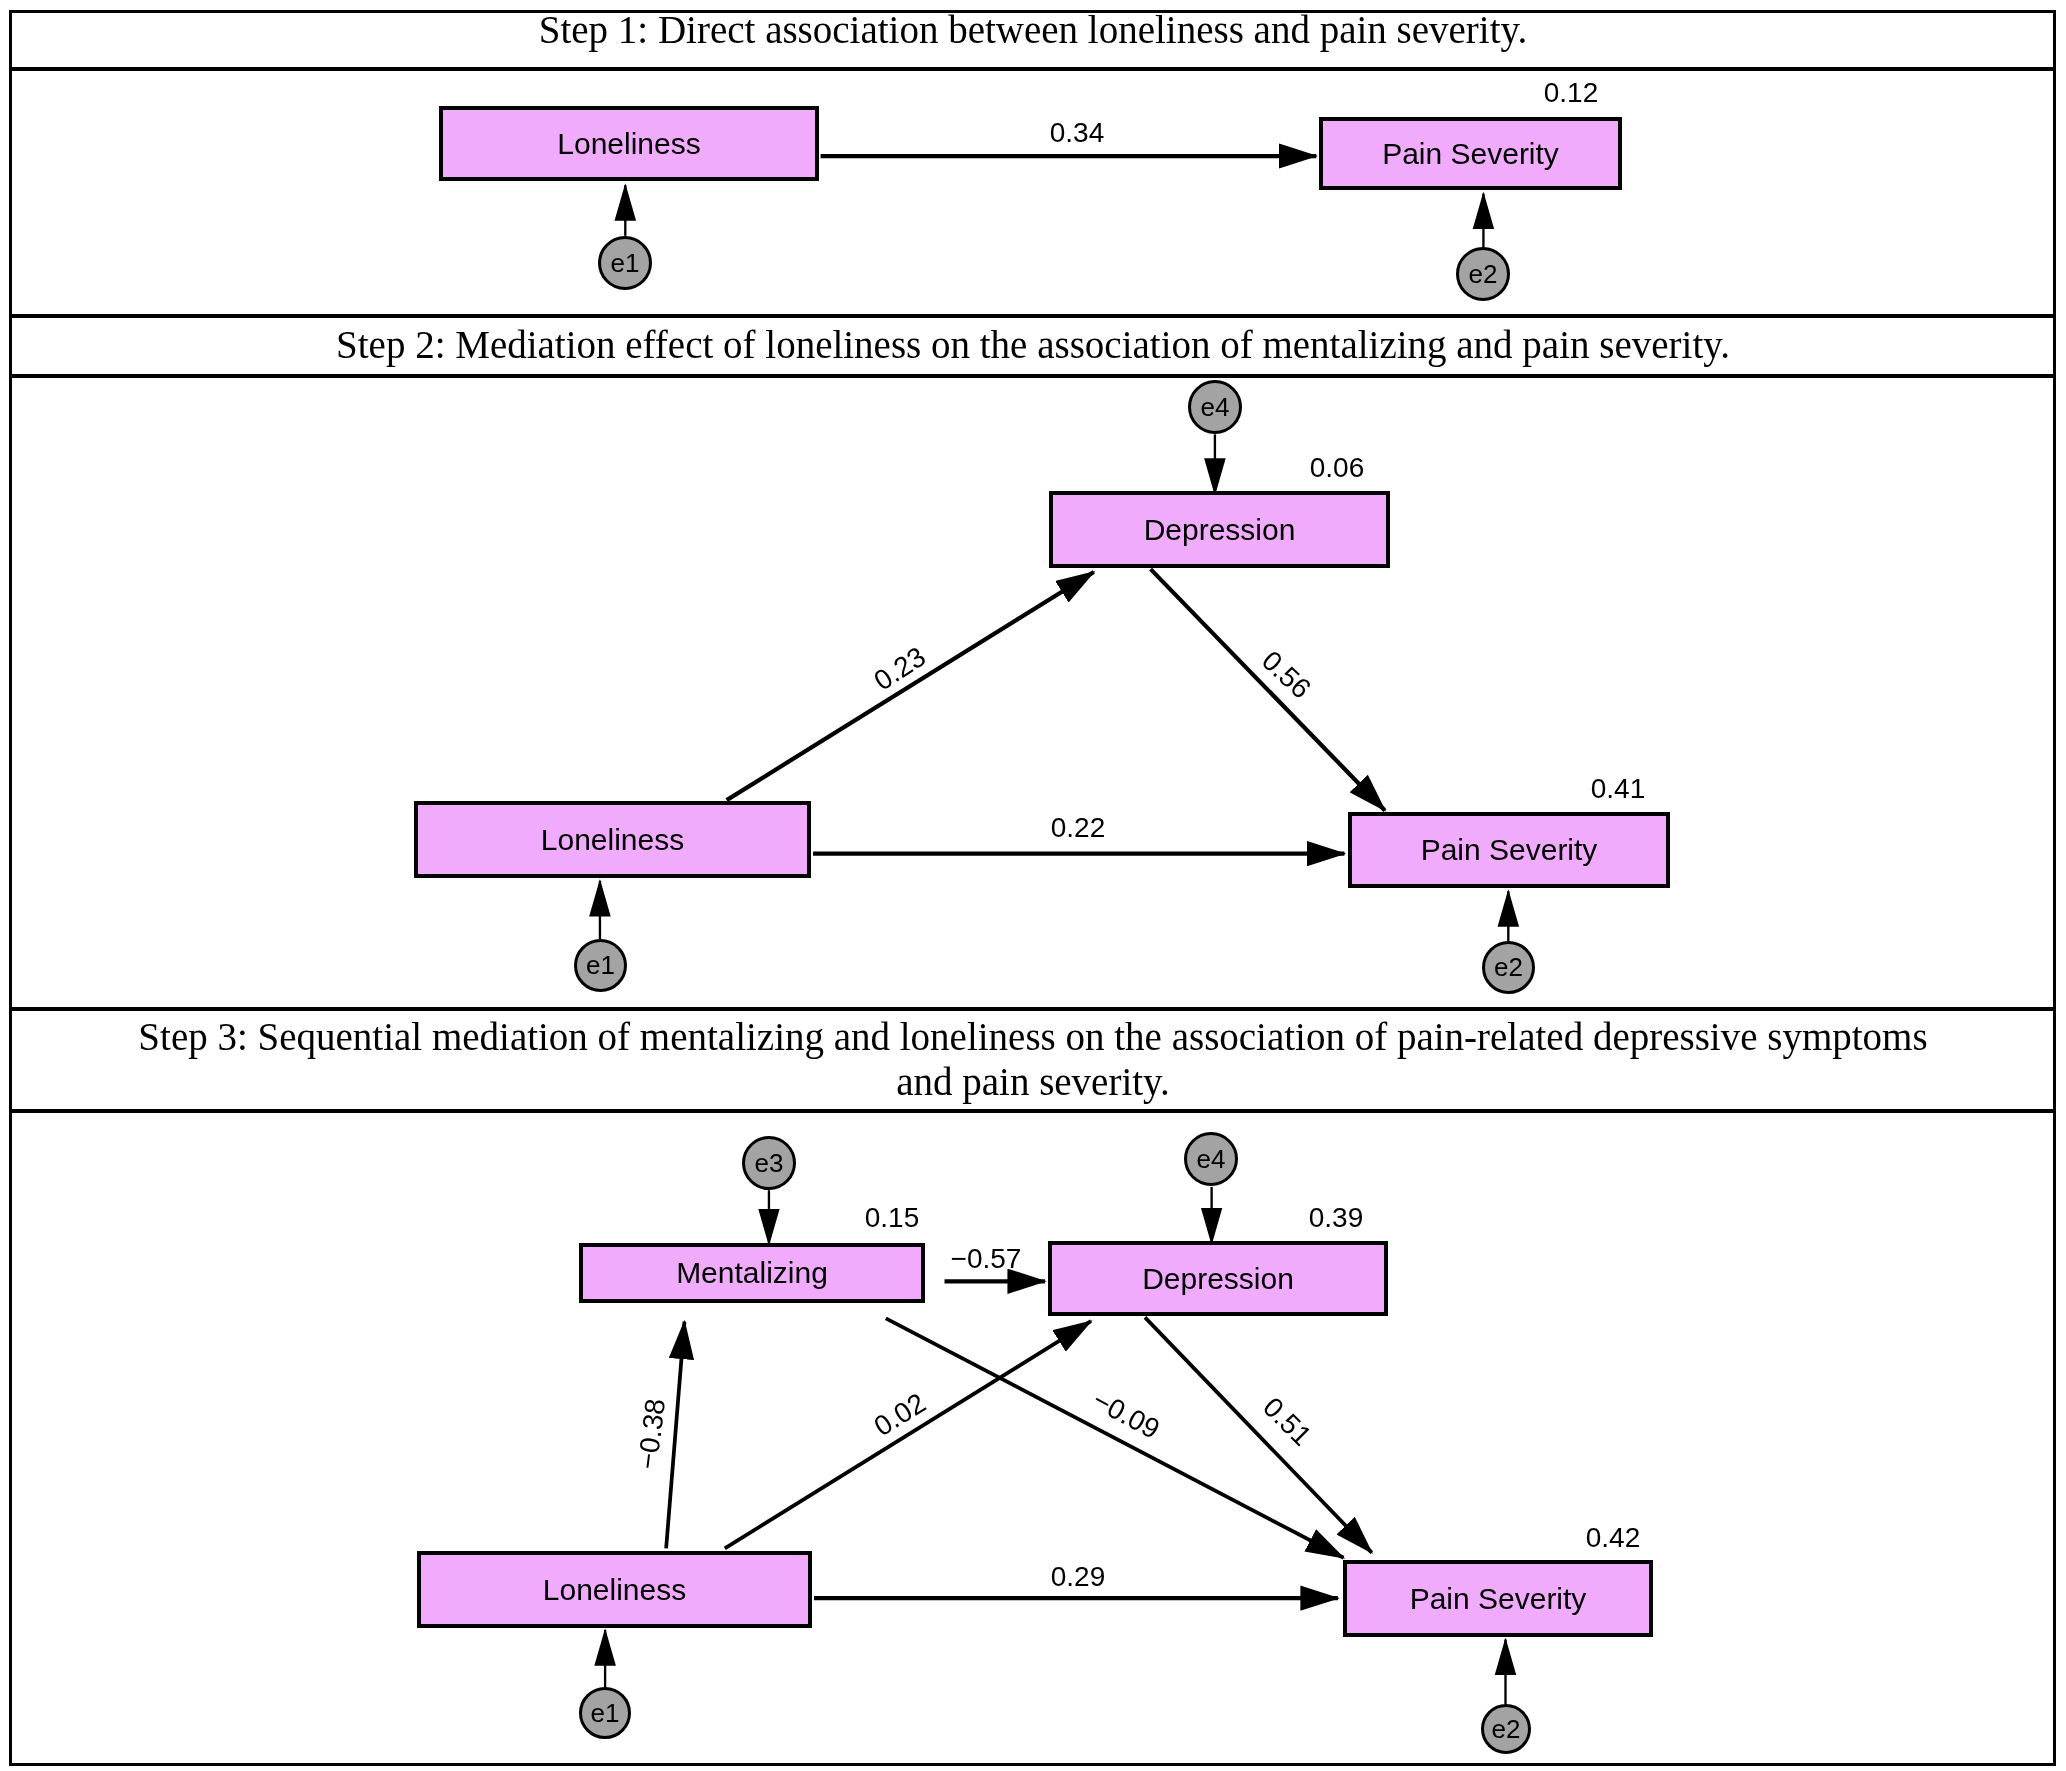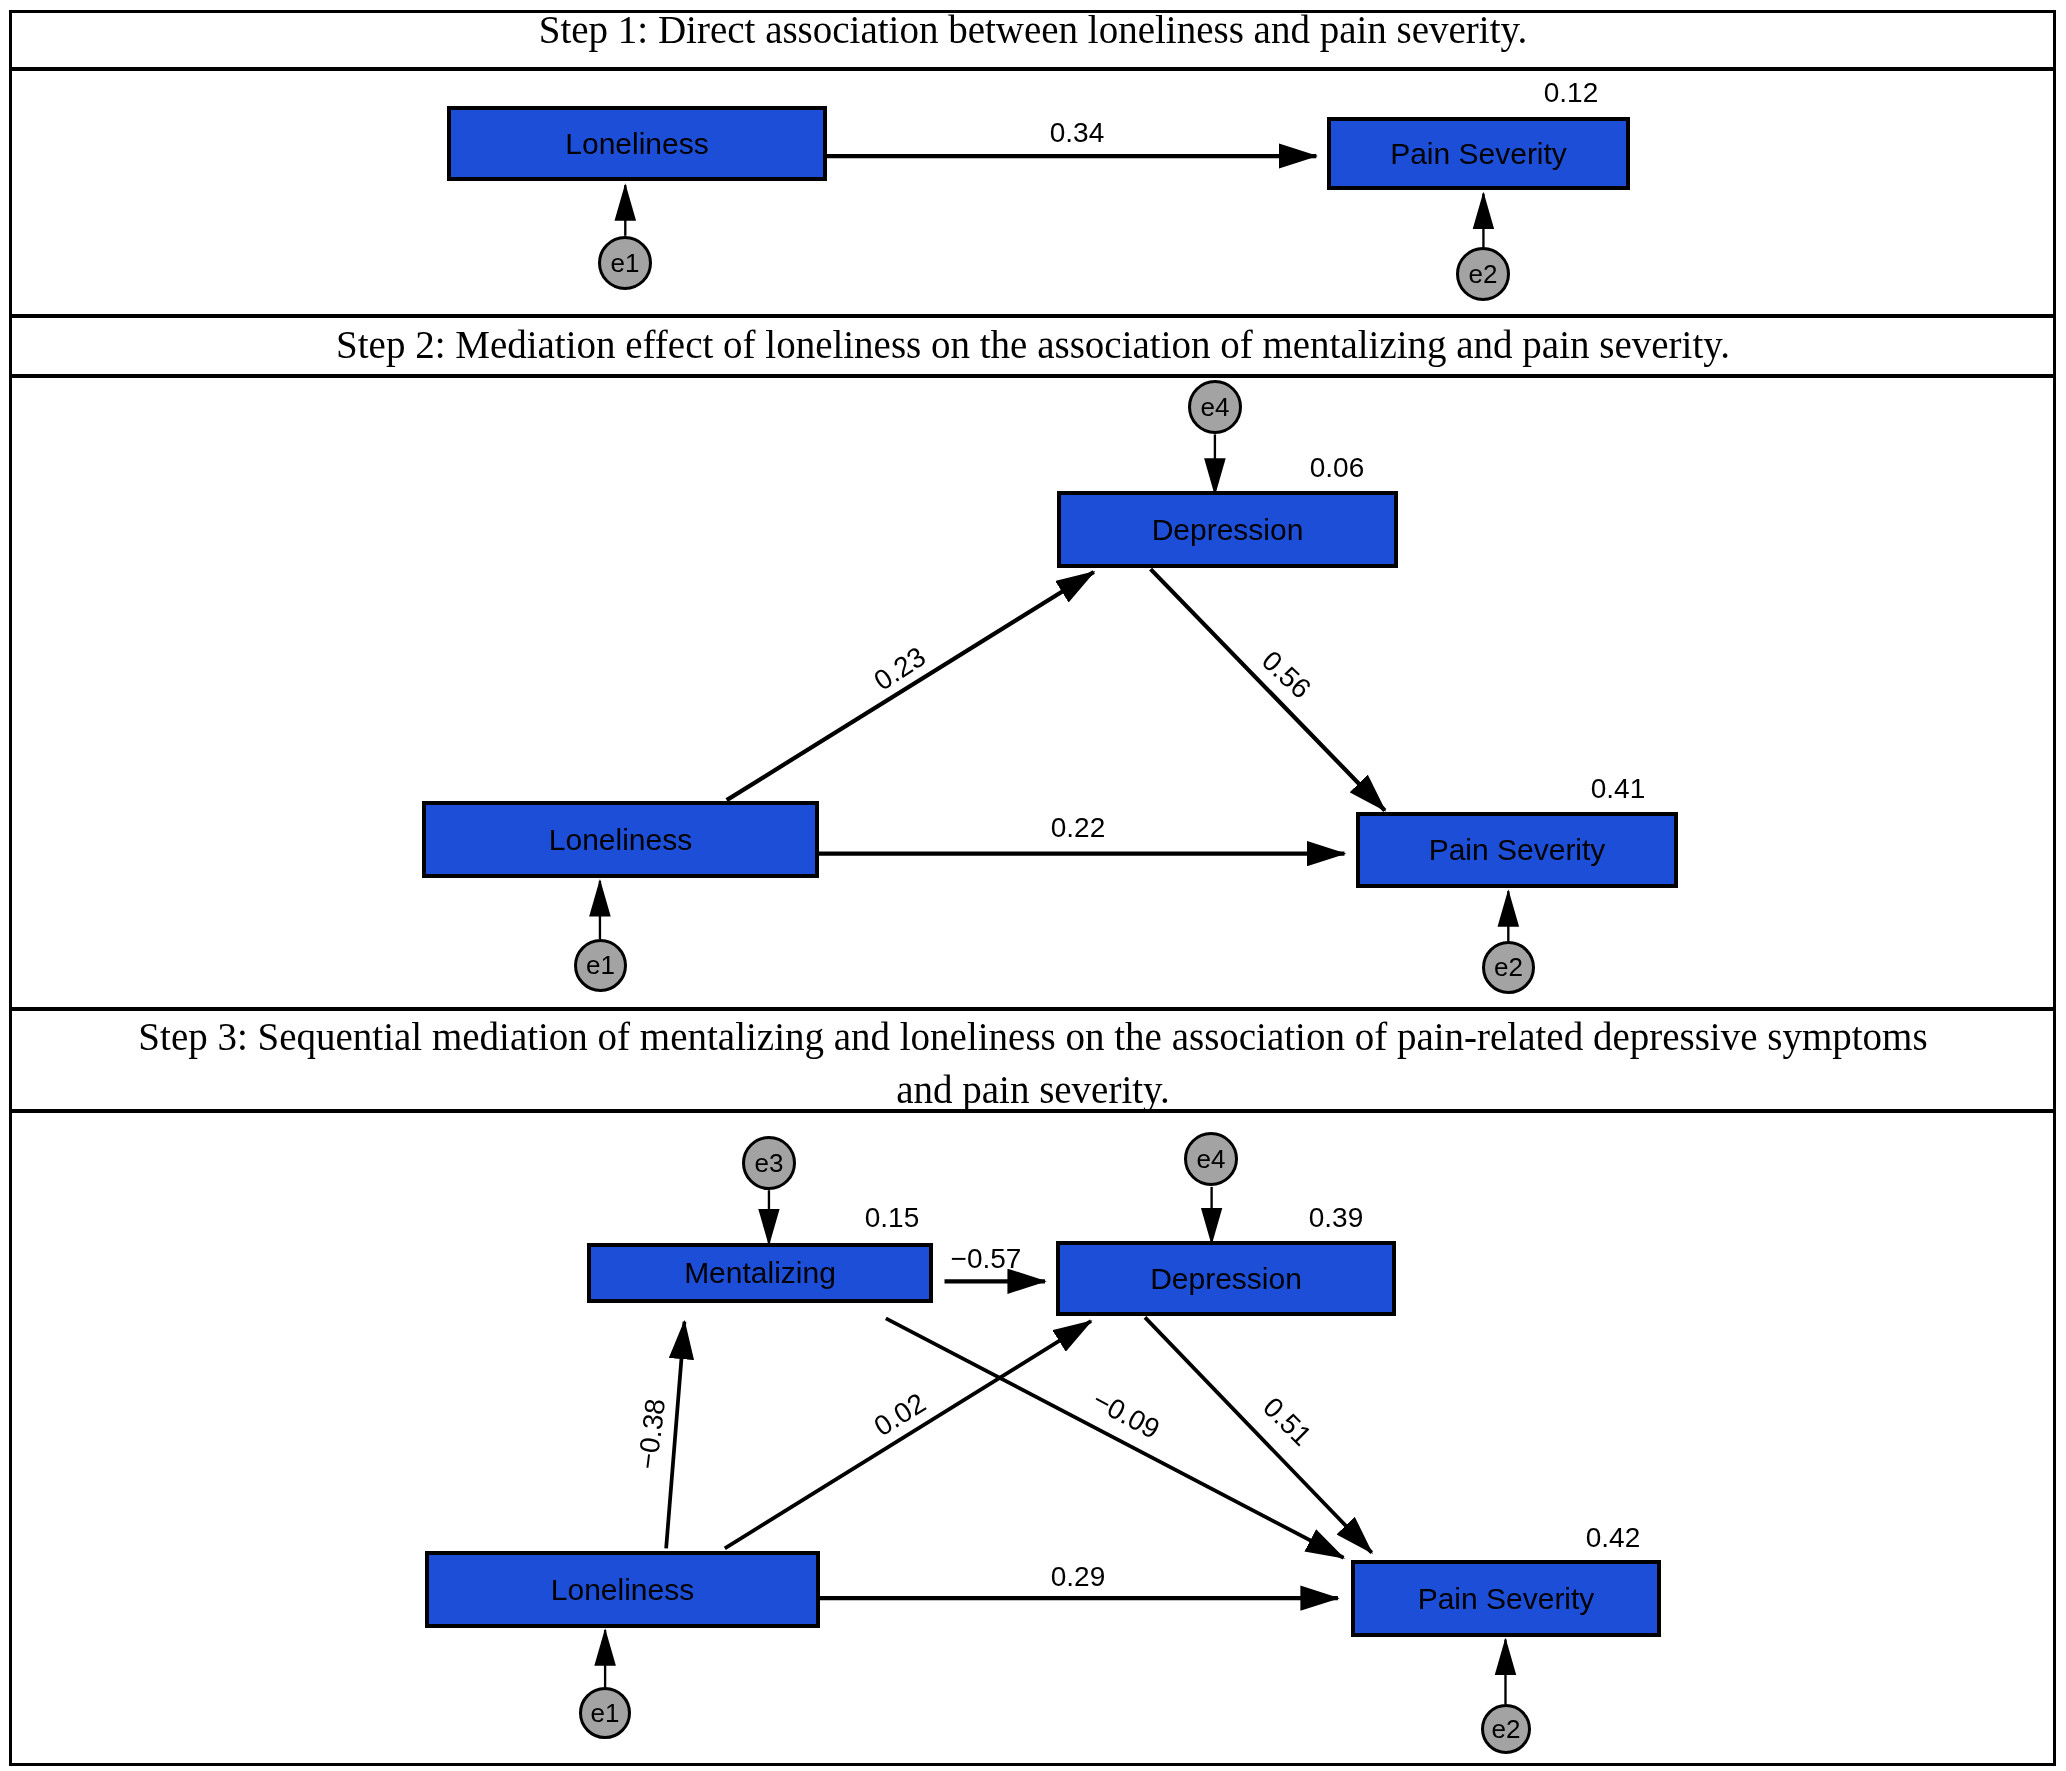--- a/index.html
+++ b/index.html
@@ -5,24 +5,24 @@
   html,body{margin:0;padding:0;background:#ffffff;}
   #figure{position:relative;width:2066px;height:1772px;background:#ffffff;
           font-family:"Liberation Sans",sans-serif;color:#000;overflow:hidden;}
   #wires{position:absolute;left:0;top:0;z-index:1;}
   .outer{position:absolute;left:9.4px;top:10.3px;width:2047px;height:1756px;
          border:3.8px solid #000;box-sizing:border-box;z-index:0;}
   .sep{position:absolute;left:9.4px;width:2047px;height:3.8px;background:#000;z-index:2;}
   .title{position:absolute;left:19px;right:19px;display:flex;align-items:center;justify-content:center;
          font-family:"Liberation Serif",serif;font-size:39px;line-height:1.15;text-align:center;z-index:3;}
   .title.two-line{flex-direction:column;}
-  .title span{white-space:nowrap;margin-top:8px;}
-  .box{position:absolute;box-sizing:border-box;border:4.2px solid #000;background:#1d4ed8;
+  .title span{white-space:nowrap;}
+  .box{position:absolute;box-sizing:border-box;border:4.2px solid #000;background:#f0abfc;
        display:flex;align-items:center;justify-content:center;
-       font-size:30px;white-space:nowrap;z-index:3;margin-left:8px;}
+       font-size:30px;white-space:nowrap;z-index:3;}
   .err{position:absolute;box-sizing:border-box;border:3.8px solid #000;border-radius:50%;background:#a3a3a3;
        display:flex;align-items:center;justify-content:center;font-size:26px;z-index:3;}
   .num{position:absolute;font-size:28px;white-space:nowrap;z-index:3;
        transform:translate(-50%,-50%);}
   .r-n33{transform:translate(-50%,-50%) rotate(-33deg);}
   .r-n32{transform:translate(-50%,-50%) rotate(-32deg);}
   .r-43{transform:translate(-50%,-50%) rotate(43deg);}
   .r-45{transform:translate(-50%,-50%) rotate(45deg);}
   .r-28{transform:translate(-50%,-50%) rotate(28deg);}
   .r-n83{transform:translate(-50%,-50%) rotate(-83deg);}

